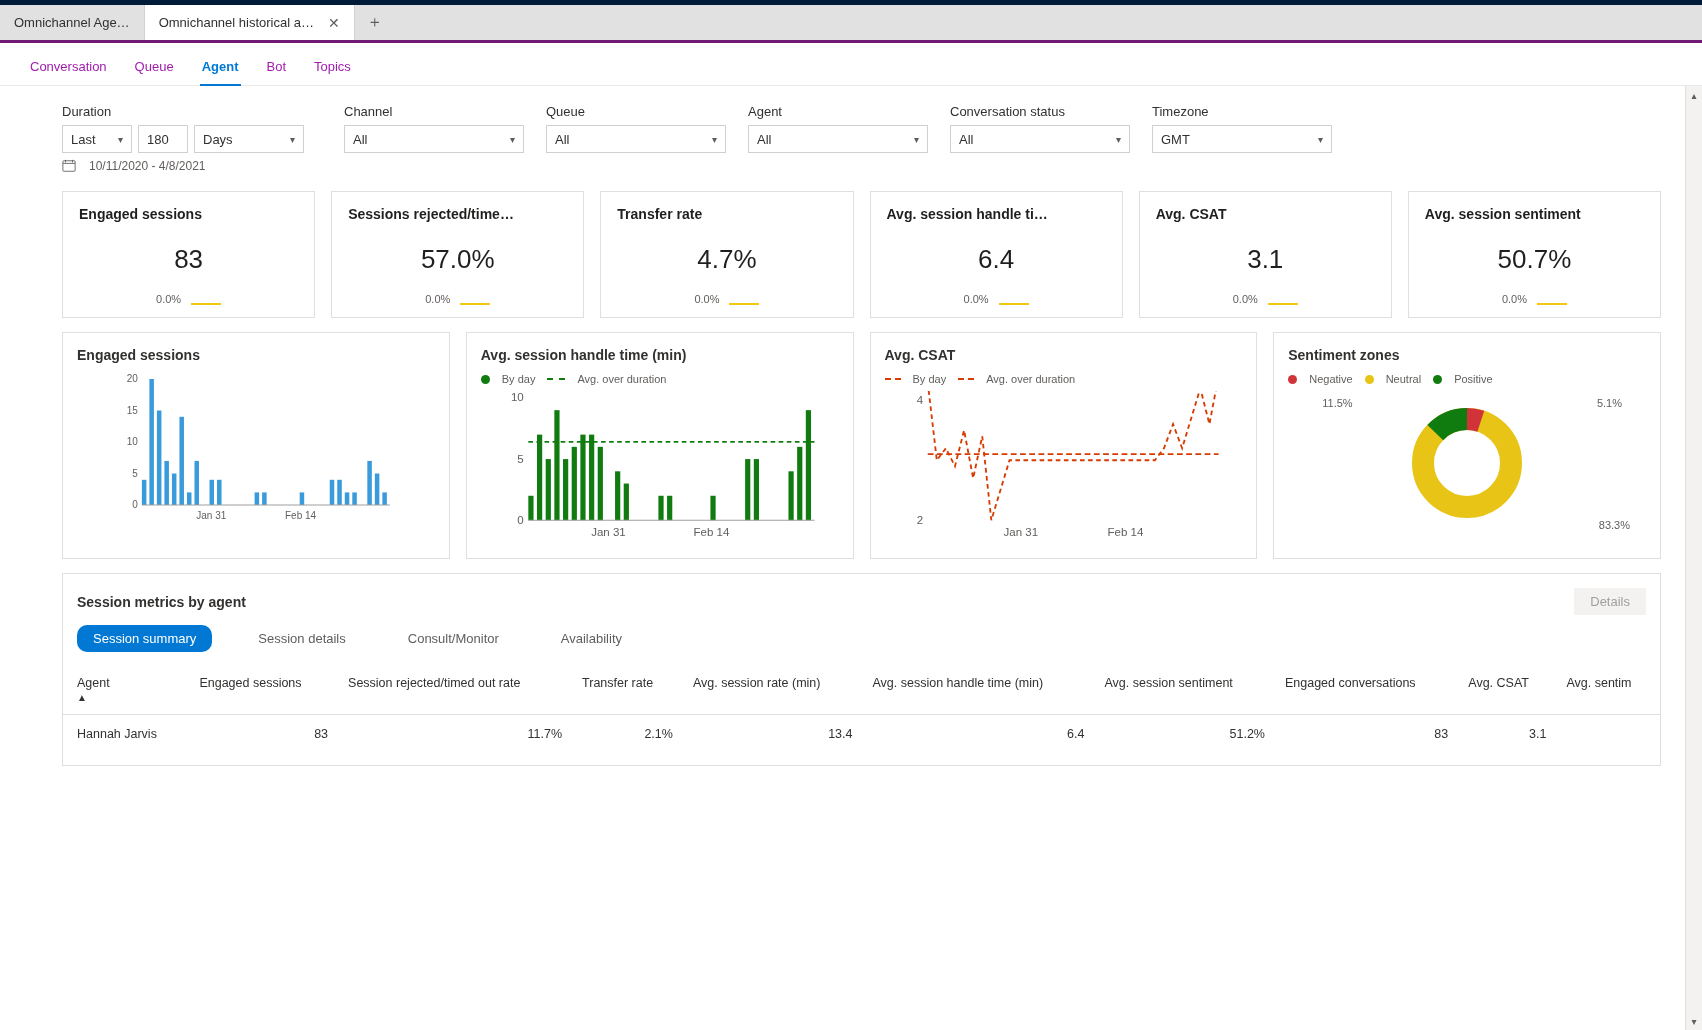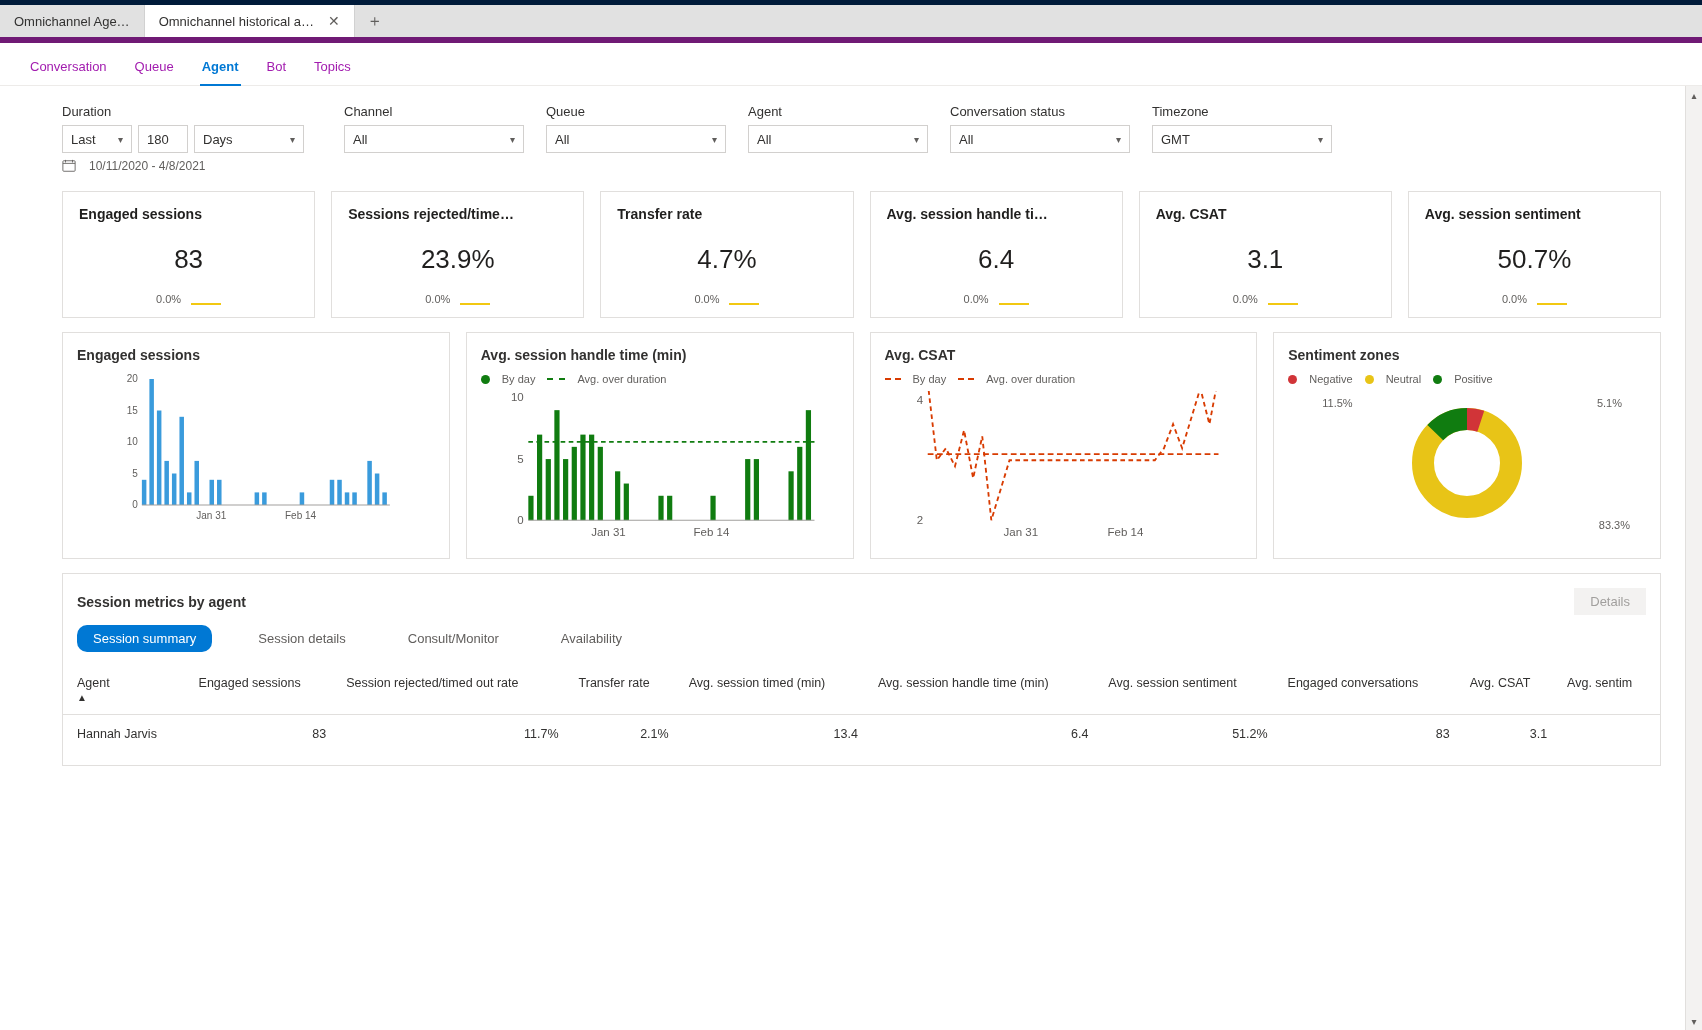--- a/index.html
+++ b/index.html
@@ -1,18 +1,18 @@
 <!DOCTYPE html>
 <html><head>
 <meta charset="utf-8">
 <style>
 * { box-sizing: border-box; margin: 0; padding: 0; }
 body { font-family: "Segoe UI", Arial, sans-serif; font-size: 13px; color: #323130; background: #fff; overflow: hidden; }
 .topbar { height: 5px; background: #001b3a; }
-.tabstrip { display: flex; align-items: stretch; background: #e1e1e1; border-bottom: 6px solid #701a75; height: 38px; }
+.tabstrip { display: flex; align-items: stretch; background: #e1e1e1; border-bottom: 3px solid #701a75; height: 38px; }
 .tab { display: flex; align-items: center; padding: 0 14px; gap: 8px; font-size: 13px; color: #323130; max-width: 210px; border-right: 1px solid #d1d1d1; cursor: pointer; }
 .tab.inactive { background: #e1e1e1; }
 .tab.active { background: #fff; }
 .tab .label { white-space: nowrap; overflow: hidden; text-overflow: ellipsis; }
 .tab .close { font-size: 14px; color: #605e5c; cursor: pointer; }
 .tab.plus { border-right: none; padding: 0 12px; font-size: 16px; color: #605e5c; }
 .subtabs { display: flex; gap: 24px; padding: 10px 28px 0 28px; border-bottom: 1px solid #edebe9; }
 .subtab { padding: 6px 2px 10px 2px; cursor: pointer; color: #a21caf; }
 .subtab.active { color: #0078d4; font-weight: 600; border-bottom: 2px solid #0078d4; margin-bottom: -1px; }
 .content-wrap { display: flex; }
@@ -150,21 +150,21 @@
         <div class="card">
           <div class="card-title">Engaged sessions</div>
     <div class="card-value">83</div>
     <div class="card-delta">
             <span>0.0%</span>
             <span class="spark"></span>
           </div>
         </div>
         <div class="card">
           <div class="card-title">Sessions rejected/time…</div>
-    <div class="card-value">23.9%</div>
+    <div class="card-value">57.0%</div>
     <div class="card-delta">
             <span>0.0%</span>
             <span class="spark"></span>
           </div>
         </div>
         <div class="card">
           <div class="card-title">Transfer rate</div>
     <div class="card-value">4.7%</div>
     <div class="card-delta">
             <span>0.0%</span>
@@ -321,21 +321,21 @@
       <div class="pill">Consult/Monitor</div>
       <div class="pill">Availability</div>
     </div>
     <table class="grid">
       <thead>
             <tr id="grid-header">
               <th>Agent<br><span style="font-size:10px">▲</span></th>
               <th class="num">Engaged sessions</th>
               <th class="num">Session rejected/timed out rate</th>
               <th class="num">Transfer rate</th>
-              <th class="num">Avg. session timed (min)</th>
+              <th class="num">Avg. session rate (min)</th>
               <th class="num">Avg. session handle time (min)</th>
               <th class="num">Avg. session sentiment</th>
               <th class="num">Engaged conversations</th>
               <th class="num">Avg. CSAT</th>
               <th class="num">Avg. sentim</th>
             </tr>
           </thead>
       <tbody id="grid-body">
             <tr>
               <td>Hannah Jarvis</td>

